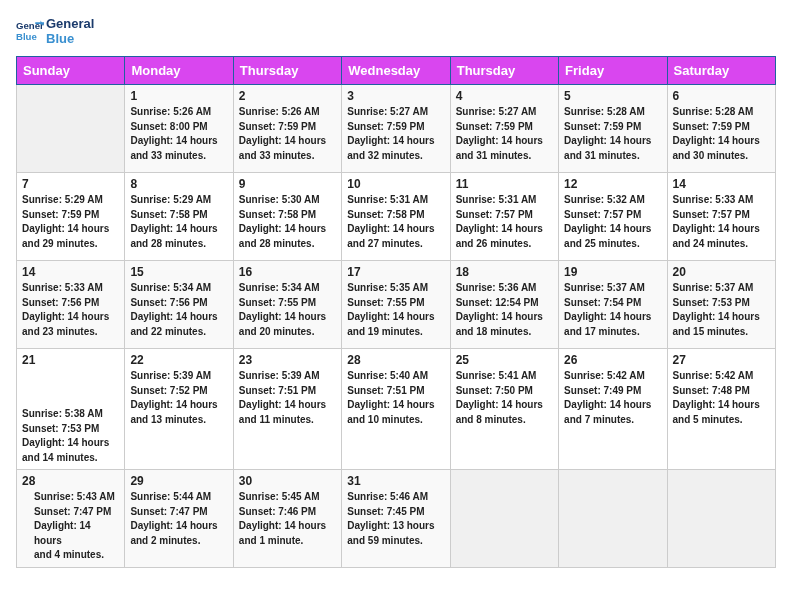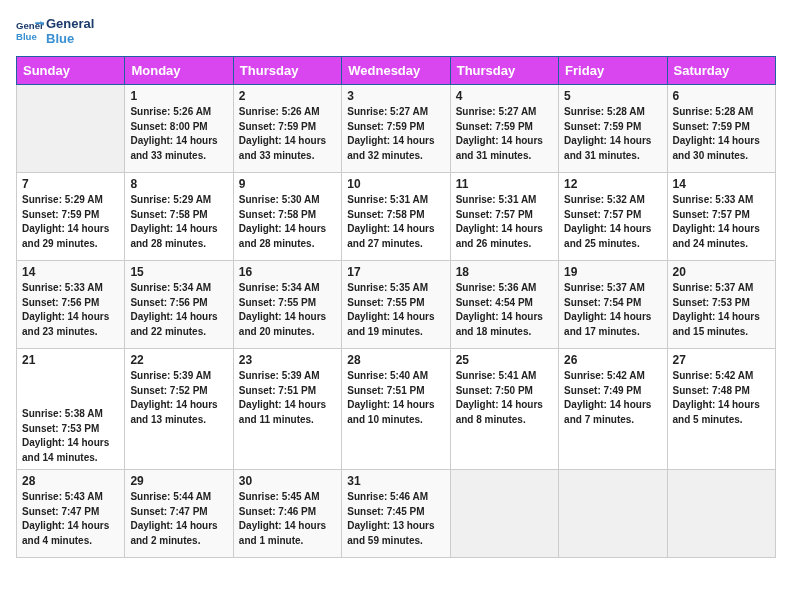--- a/index.html
+++ b/index.html
@@ -237,21 +237,21 @@
         <td>
           <span class="day-num">17</span>
           <div class="day-info" style="white-space: pre-line;">Sunrise: 5:35 AM
 Sunset: 7:55 PM
 Daylight: 14 hours
 and 19 minutes.</div>
         </td>
         <td>
           <span class="day-num">18</span>
           <div class="day-info" style="white-space: pre-line;">Sunrise: 5:36 AM
-Sunset: 4:54 PM
+Sunset: 12:54 PM
 Daylight: 14 hours
 and 18 minutes.</div>
         </td>
         <td>
           <span class="day-num">19</span>
           <div class="day-info" style="white-space: pre-line;">Sunrise: 5:37 AM
 Sunset: 7:54 PM
 Daylight: 14 hours
 and 17 minutes.</div>
         </td>
@@ -310,21 +310,21 @@
           <span class="day-num">27</span>
           <div class="day-info" style="white-space: pre-line;">Sunrise: 5:42 AM
 Sunset: 7:48 PM
 Daylight: 14 hours
 and 5 minutes.</div>
         </td>
       </tr>
       <tr>
         <td>
           <span class="day-num">28</span>
-          <div class="day-info" style="white-space: pre-line;">Sunrise: 5:43 AM
+          <div class="day-info" style="white-space: pre-line; margin-left: 12px;">Sunrise: 5:43 AM
 Sunset: 7:47 PM
 Daylight: 14 hours
 and 4 minutes.</div>
         </td>
         <td>
           <span class="day-num">29</span>
           <div class="day-info" style="white-space: pre-line;">Sunrise: 5:44 AM
 Sunset: 7:47 PM
 Daylight: 14 hours
 and 2 minutes.</div>

